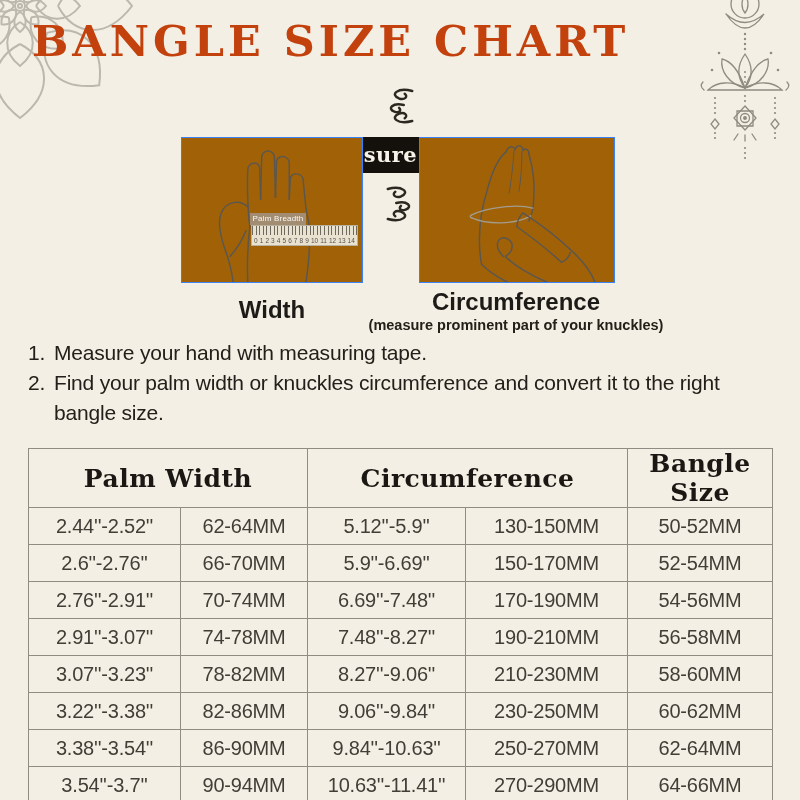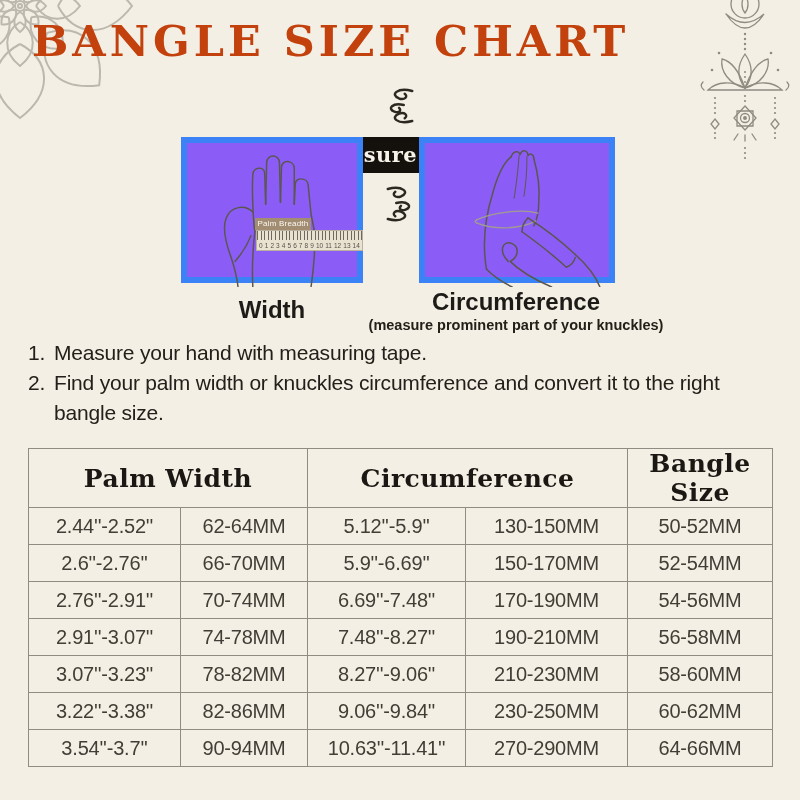--- a/index.html
+++ b/index.html
@@ -26,21 +26,21 @@
     display:flex; justify-content:center; align-items:center; gap:9px;flex-direction:column;
   }
   .banner-pill {
     background:#14110c; color:#f6f2e7;
     height:36px; line-height:36px; border-radius:18px; padding:0 26px;
     font-family:"DejaVu Serif","Liberation Serif",serif;
     font-weight:bold; font-size:21px; letter-spacing:0.5px;
   }
 
   
-  .fig { border:6px solid #3b82f6; background:#8b5cf6; }
+  .fig { border:1px solid #3b82f6; background:#a16207; }
   #fig-width { left:181px; top:137px; width:182px; height:146px; }
   #fig-circ  { left:419px; top:137px; width:196px; height:146px; }
   .fig svg { position:absolute; left:0; top:0; }
 
   .ruler-label {
     position:absolute; left:68px; top:75px; width:56px; height:12px;
     background:#a28c72; color:#fbf9f3; font-size:8px; line-height:12px;
     text-align:center; letter-spacing:0.2px;
   }
   .ruler {
@@ -328,20 +328,27 @@
         <td>58-60MM</td>
       </tr>
       <tr>
         <td>3.22''-3.38''</td>
         <td>82-86MM</td>
         <td>9.06''-9.84''</td>
         <td>230-250MM</td>
         <td>60-62MM</td>
       </tr>
       <tr>
+        <td>3.38''-3.54''</td>
+        <td>86-90MM</td>
+        <td>9.84''-10.63''</td>
+        <td>250-270MM</td>
+        <td>62-64MM</td>
+      </tr>
+      <tr>
         <td>3.54''-3.7''</td>
         <td>90-94MM</td>
         <td>10.63''-11.41''</td>
         <td>270-290MM</td>
         <td>64-66MM</td>
       </tr>
     </tbody>
 </table>
 
 </body></html>

